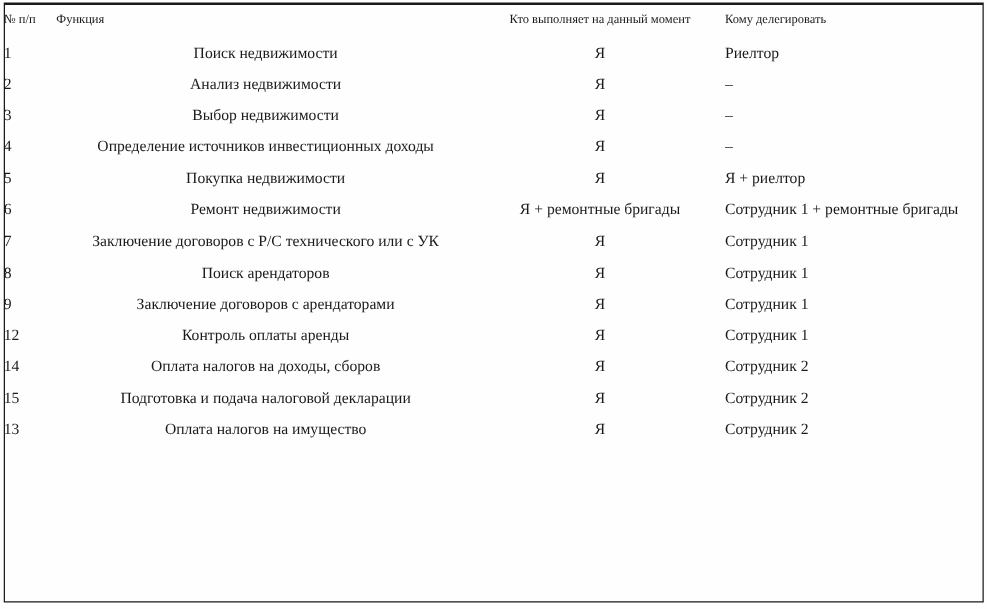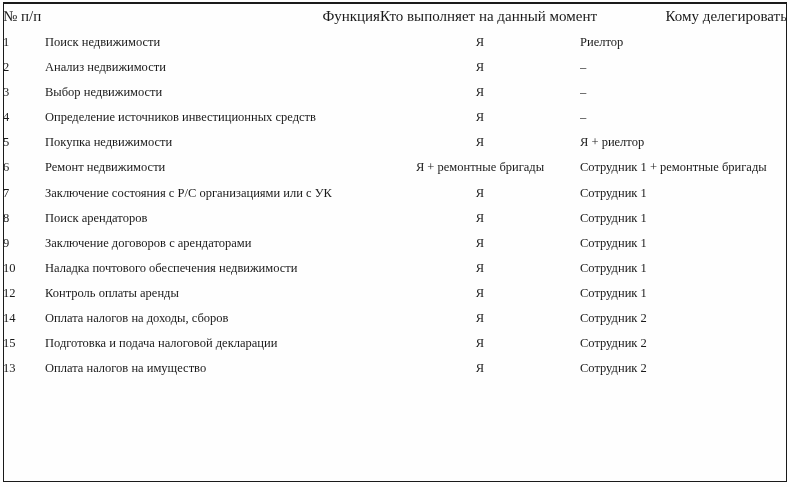--- a/index.html
+++ b/index.html
@@ -39,47 +39,47 @@
   }
   table.grid td, table.grid th {
     padding: 0;
     border: none;
     vertical-align: middle;
     font-weight: normal;
   }
   
   thead th {
     font-weight: bold;
-    font-size: 15px;
+    font-size: 10px;
     height: 28px;
     line-height: 28px;
     border-bottom: 1.5px solid #1a1a1a;
     white-space: nowrap;
     margin-top: 22px;
   }
   th.h-num   { text-align: left;   padding-left: 6px; }
-  th.h-func  { text-align: right; padding-right: 10px; }
+  th.h-func  { text-align: left; padding-right: 10px; }
   th.h-who   { text-align: center; }
-  th.h-deleg { text-align: right; }
+  th.h-deleg { text-align: left; }
 
   
   tbody td {
     font-size: 12.5px;
     height: 25.1px;
     line-height: 25.1px;
     white-space: nowrap;
     overflow: hidden;
   }
   td.c-num {
     text-align: left;
     padding-left: 6px;
     width: 38px;
   }
   td.c-func {
-    text-align: left;
+    text-align: center;
     padding-left: 2px;
   }
   td.c-who   { text-align: center; }
   td.c-deleg { }
 
   .col-num   { width: 42px; }
   .col-func  { width: 335px; }
   .col-who   { width: 200px; }
   .col-deleg { width: 207px; }
 </style>
@@ -118,57 +118,51 @@
           <td class="c-deleg">–</td>
         </tr>
         <tr>
           <td class="c-num">3</td>
           <td class="c-func">Выбор недвижимости</td>
           <td class="c-who">Я</td>
           <td class="c-deleg">–</td>
         </tr>
         <tr>
           <td class="c-num">4</td>
-          <td class="c-func">Определение источников инвестиционных средств</td>
+          <td class="c-func">Определение источников инвестиционных доходы</td>
           <td class="c-who">Я</td>
           <td class="c-deleg">–</td>
         </tr>
         <tr>
           <td class="c-num">5</td>
           <td class="c-func">Покупка недвижимости</td>
           <td class="c-who">Я</td>
           <td class="c-deleg">Я + риелтор</td>
         </tr>
         <tr>
           <td class="c-num">6</td>
           <td class="c-func">Ремонт недвижимости</td>
           <td class="c-who">Я + ремонтные бригады</td>
           <td class="c-deleg">Сотрудник 1 + ремонтные бригады</td>
         </tr>
         <tr>
           <td class="c-num">7</td>
-          <td class="c-func">Заключение состояния с Р/С организациями или с УК</td>
+          <td class="c-func">Заключение договоров с Р/С технического или с УК</td>
           <td class="c-who">Я</td>
           <td class="c-deleg">Сотрудник 1</td>
         </tr>
         <tr>
           <td class="c-num">8</td>
           <td class="c-func">Поиск арендаторов</td>
           <td class="c-who">Я</td>
           <td class="c-deleg">Сотрудник 1</td>
         </tr>
         <tr>
           <td class="c-num">9</td>
           <td class="c-func">Заключение договоров с арендаторами</td>
-          <td class="c-who">Я</td>
-          <td class="c-deleg">Сотрудник 1</td>
-        </tr>
-        <tr>
-          <td class="c-num">10</td>
-          <td class="c-func">Наладка почтового обеспечения недвижимости</td>
           <td class="c-who">Я</td>
           <td class="c-deleg">Сотрудник 1</td>
         </tr>
         <tr>
           <td class="c-num">12</td>
           <td class="c-func">Контроль оплаты аренды</td>
           <td class="c-who">Я</td>
           <td class="c-deleg">Сотрудник 1</td>
         </tr>
         <tr>

